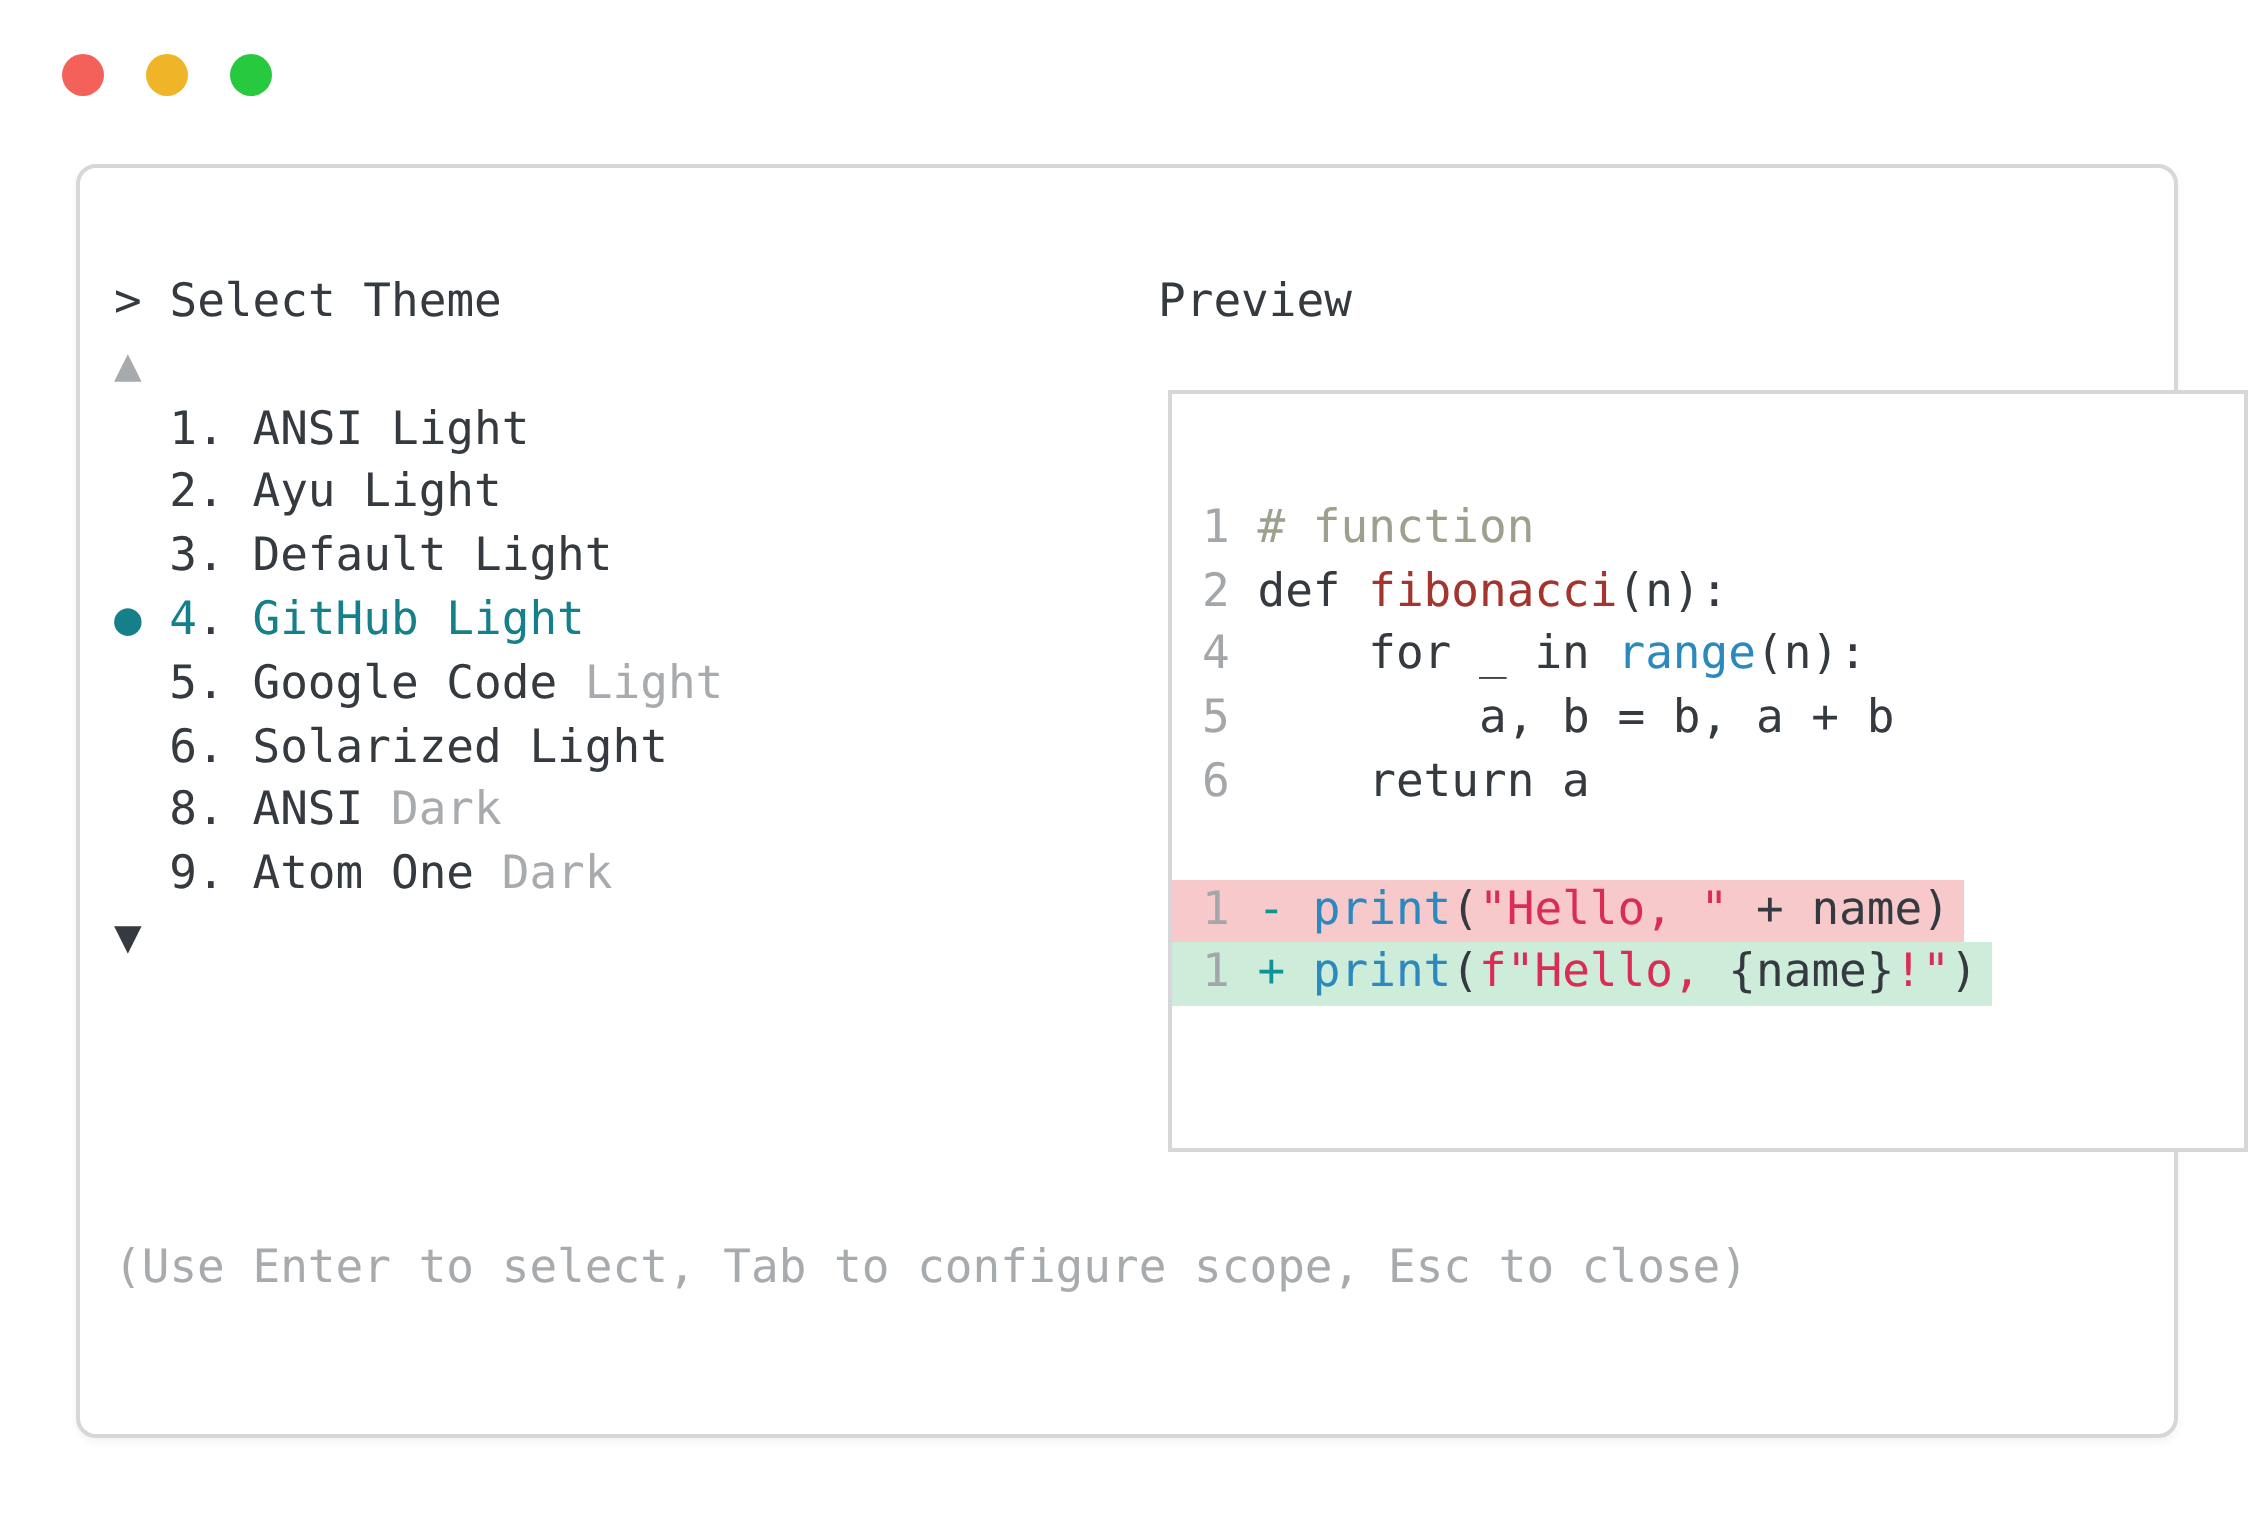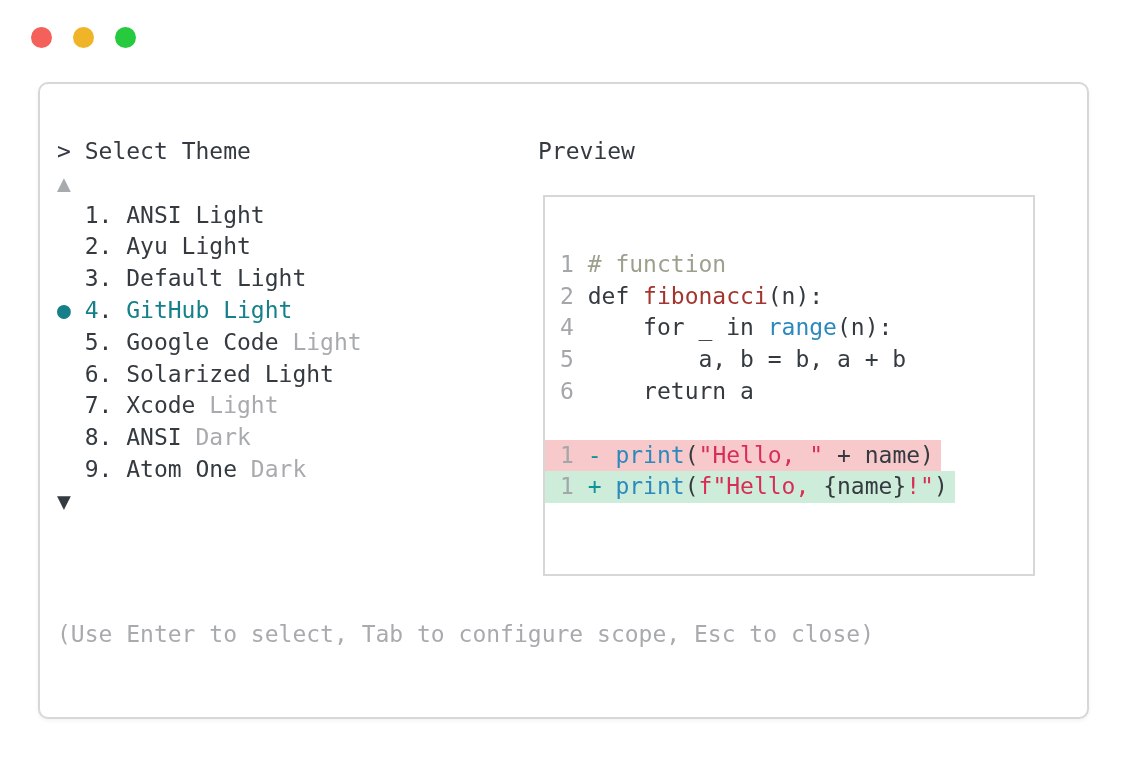--- a/index.html
+++ b/index.html
@@ -12,33 +12,33 @@
     -webkit-font-smoothing:antialiased;
   }
   .traffic-lights{position:absolute;top:27px;left:31px;display:flex;gap:21px;}
   .traffic-light{width:21px;height:21px;border-radius:50%;}
   .window{
     position:absolute;left:38px;top:82px;width:1051px;height:637px;
     box-sizing:border-box;border:2px solid var(--border,#d7d7d9);border-radius:10px;
     background:#fff;box-shadow:0 2px 4px rgba(0,0,0,0.05);
     padding:52px 22px 0 17px;
   }
-  .columns{display:flex;align-items:flex-start;}
+  .columns{display:flex;align-items:flex-start;gap:41px;}
   .list-col{width:481px;flex:none;}
   .prompt-row,.list-row,.arrow-row{height:31.8px;white-space:pre;}
   .arrow-row.up{color:var(--muted,#a8abae);}
   .arrow-row.down{color:var(--text,#343a40);}
   .list-row .marker{display:inline-block;width:1ch;color:var(--accent,#15808a);}
   .list-row .num{display:inline-block;width:2ch;text-align:right;}
   .list-row.selected .num,.list-row.selected .name{color:var(--accent,#15808a);}
   .list-row .variant{color:var(--muted,#a8abae);}
   .preview-col{flex:1;}
   .preview-label{height:31.8px;margin-bottom:27px;}
   .preview-box{
-    box-sizing:border-box;margin-left:5px;width:492px;height:381px;
+    box-sizing:border-box;margin-left:5px;width:540px;height:381px;
     border:2px solid var(--border,#d7d7d9);background:#fff;
     padding:52px 12px 0 0;overflow:hidden;
   }
   .code-line{height:31.8px;white-space:pre;padding-left:15px;}
   .code-line .ln{color:var(--line_number,#a4a7aa);}
   .code-line.diff{width:max-content;padding-right:7px;}
   .code-line.removed{background:var(--removed_bg,#f8c9cb);}
   .code-line.added{background:var(--added_bg,#ceecda);}
   .tok-text{color:var(--text,#343a40);}
   .tok-comment{color:var(--comment,#9ba18d);}
@@ -64,21 +64,20 @@
     <div class="list-col">
       <div class="prompt-row"><span>&gt;</span><span> </span><span>Select Theme</span></div>
       <div class="arrow-row up">▲</div>
       <div id="theme-list">
           <div class="list-row"><span class="marker"> </span><span class="num">1</span>. <span class="name">ANSI Light</span></div>
           <div class="list-row"><span class="marker"> </span><span class="num">2</span>. <span class="name">Ayu Light</span></div>
           <div class="list-row"><span class="marker"> </span><span class="num">3</span>. <span class="name">Default Light</span></div>
           <div class="list-row selected"><span class="marker">●</span><span class="num">4</span>. <span class="name">GitHub Light</span></div>
           <div class="list-row"><span class="marker"> </span><span class="num">5</span>. <span class="name">Google Code </span><span class="variant">Light</span></div>
           <div class="list-row"><span class="marker"> </span><span class="num">6</span>. <span class="name">Solarized Light</span></div>
-          <div class="list-row"><span class="marker"> </span><span class="num">7</span>. <span class="name">Xcode </span><span class="variant">Light</span></div>
           <div class="list-row"><span class="marker"> </span><span class="num">8</span>. <span class="name">ANSI </span><span class="variant">Dark</span></div>
           <div class="list-row"><span class="marker"> </span><span class="num">9</span>. <span class="name">Atom One </span><span class="variant">Dark</span></div>
         </div>
       <div class="arrow-row down">▼</div>
     </div>
 
     <div class="preview-col">
       <div class="preview-label">Preview</div>
       <div class="preview-box">
         <div id="code">

